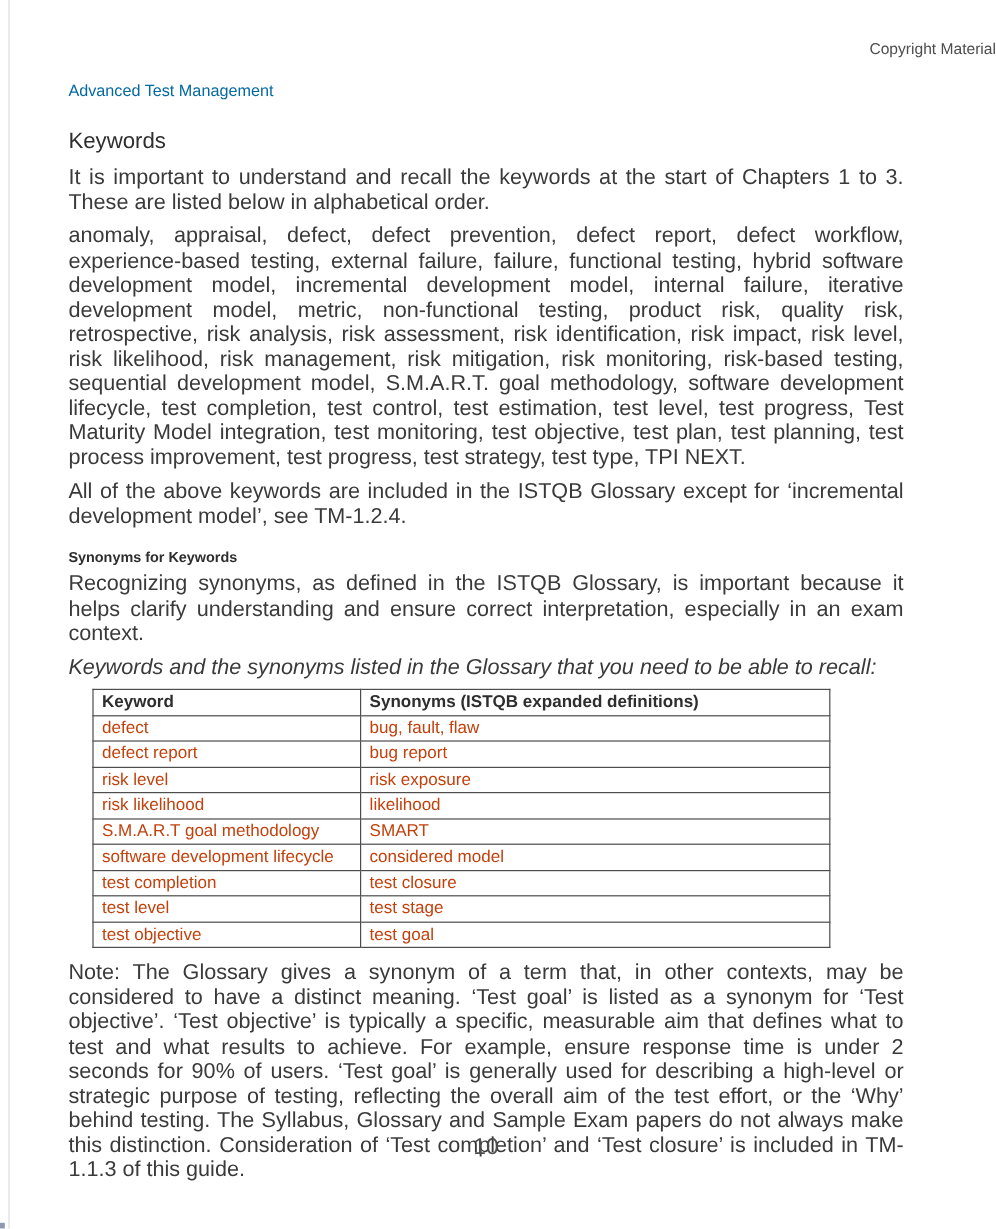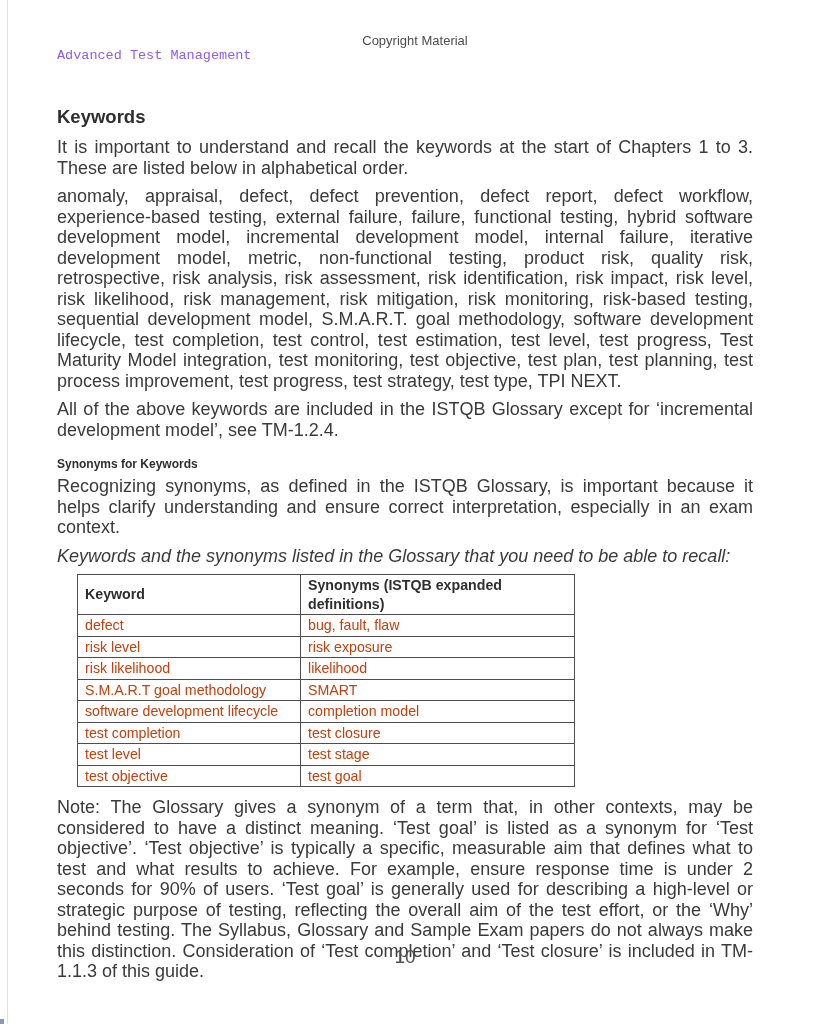--- a/index.html
+++ b/index.html
@@ -30,43 +30,42 @@
     bottom: 0;
     width: 4px;
     height: 5px;
     background: #8d99b0;
   }
   .copyright {
     position: absolute;
     top: 33px;
     left: 0;
     right: 0;
-    text-align: center;
+    text-align: right;
     font-size: 13px;
     color: #4d4d4d;
   }
   .book-title {
     position: absolute;
-    top: 48px;
+    top: 68px;
     left: 57px;
     font-size: 13.5px;
-    color: #8b5cf6;
-    font-family: Liberation Mono, monospace;
+    color: #0369a1;
   }
   .content {
     position: absolute;
     top: 106px;
     left: 57px;
     width: 696px;
   }
   h1.doc-heading {
     margin: 0 0 9px 0;
     font-size: 18.5px;
     line-height: 22px;
-    font-weight: bold;
+    font-weight: normal;
     color: #2e2e2e;
   }
   h2.doc-subheading {
     margin: 14px 0 2px 0;
     font-size: 12px;
     line-height: 20px;
     font-weight: bold;
     color: #2e2e2e;
   }
   .content p {
@@ -75,21 +74,21 @@
     line-height: 20.5px;
     text-align: justify;
   }
   .content p.no-justify {
     text-align: left;
     font-style: italic;
   }
   table.synonyms-table {
     margin: 4px 0 10px 20px;
     border-collapse: collapse;
-    width: 498px;
+    width: 615px;
     table-layout: fixed;
   }
   table.synonyms-table th,
   table.synonyms-table td {
     border: 1px solid #4d4d4d;
     padding: 1px 7px;
     font-size: 14.2px;
     line-height: 18.5px;
     text-align: left;
     vertical-align: middle;
@@ -146,34 +145,38 @@
           <th>Keyword</th>
           <th>Synonyms (ISTQB expanded definitions)</th>
         </tr>
       </thead>
       <tbody id="synonyms-tbody">
           <tr>
             <td>defect</td>
             <td>bug, fault, flaw</td>
           </tr>
           <tr>
+            <td>defect report</td>
+            <td>bug report</td>
+          </tr>
+          <tr>
             <td>risk level</td>
             <td>risk exposure</td>
           </tr>
           <tr>
             <td>risk likelihood</td>
             <td>likelihood</td>
           </tr>
           <tr>
             <td>S.M.A.R.T goal methodology</td>
             <td>SMART</td>
           </tr>
           <tr>
             <td>software development lifecycle</td>
-            <td>completion model</td>
+            <td>considered model</td>
           </tr>
           <tr>
             <td>test completion</td>
             <td>test closure</td>
           </tr>
           <tr>
             <td>test level</td>
             <td>test stage</td>
           </tr>
           <tr>

